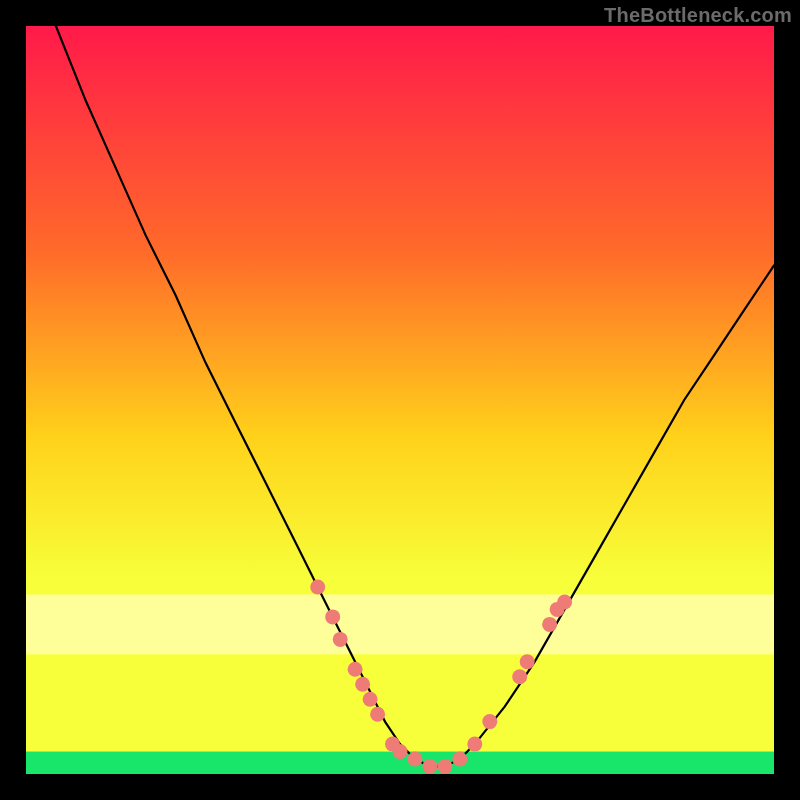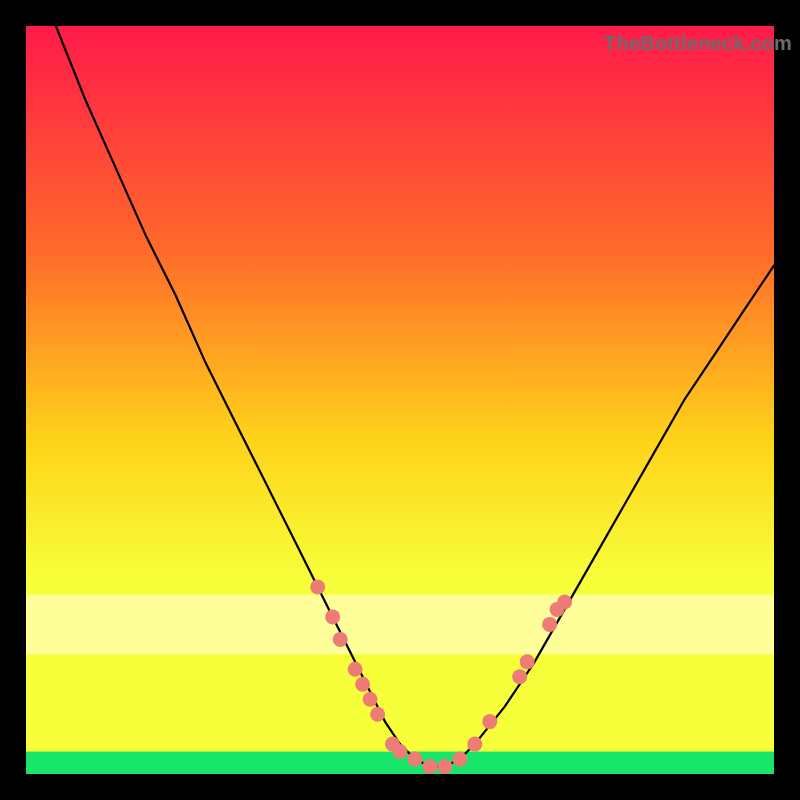--- a/index.html
+++ b/index.html
@@ -27,21 +27,20 @@
   }
   .watermark {
     position: absolute;
     top: 4px;
     right: 8px;
     font-family: Arial, Helvetica, sans-serif;
     font-size: 20px;
     font-weight: 600;
     color: #6b6b6b;
     letter-spacing: 0.2px;
-    margin-top: 28px;
   }
   svg {
     display: block;
   }
 </style>
 </head>
 <body>
 
 <div class="frame">
   <svg class="plot" viewBox="0 0 748 748">

